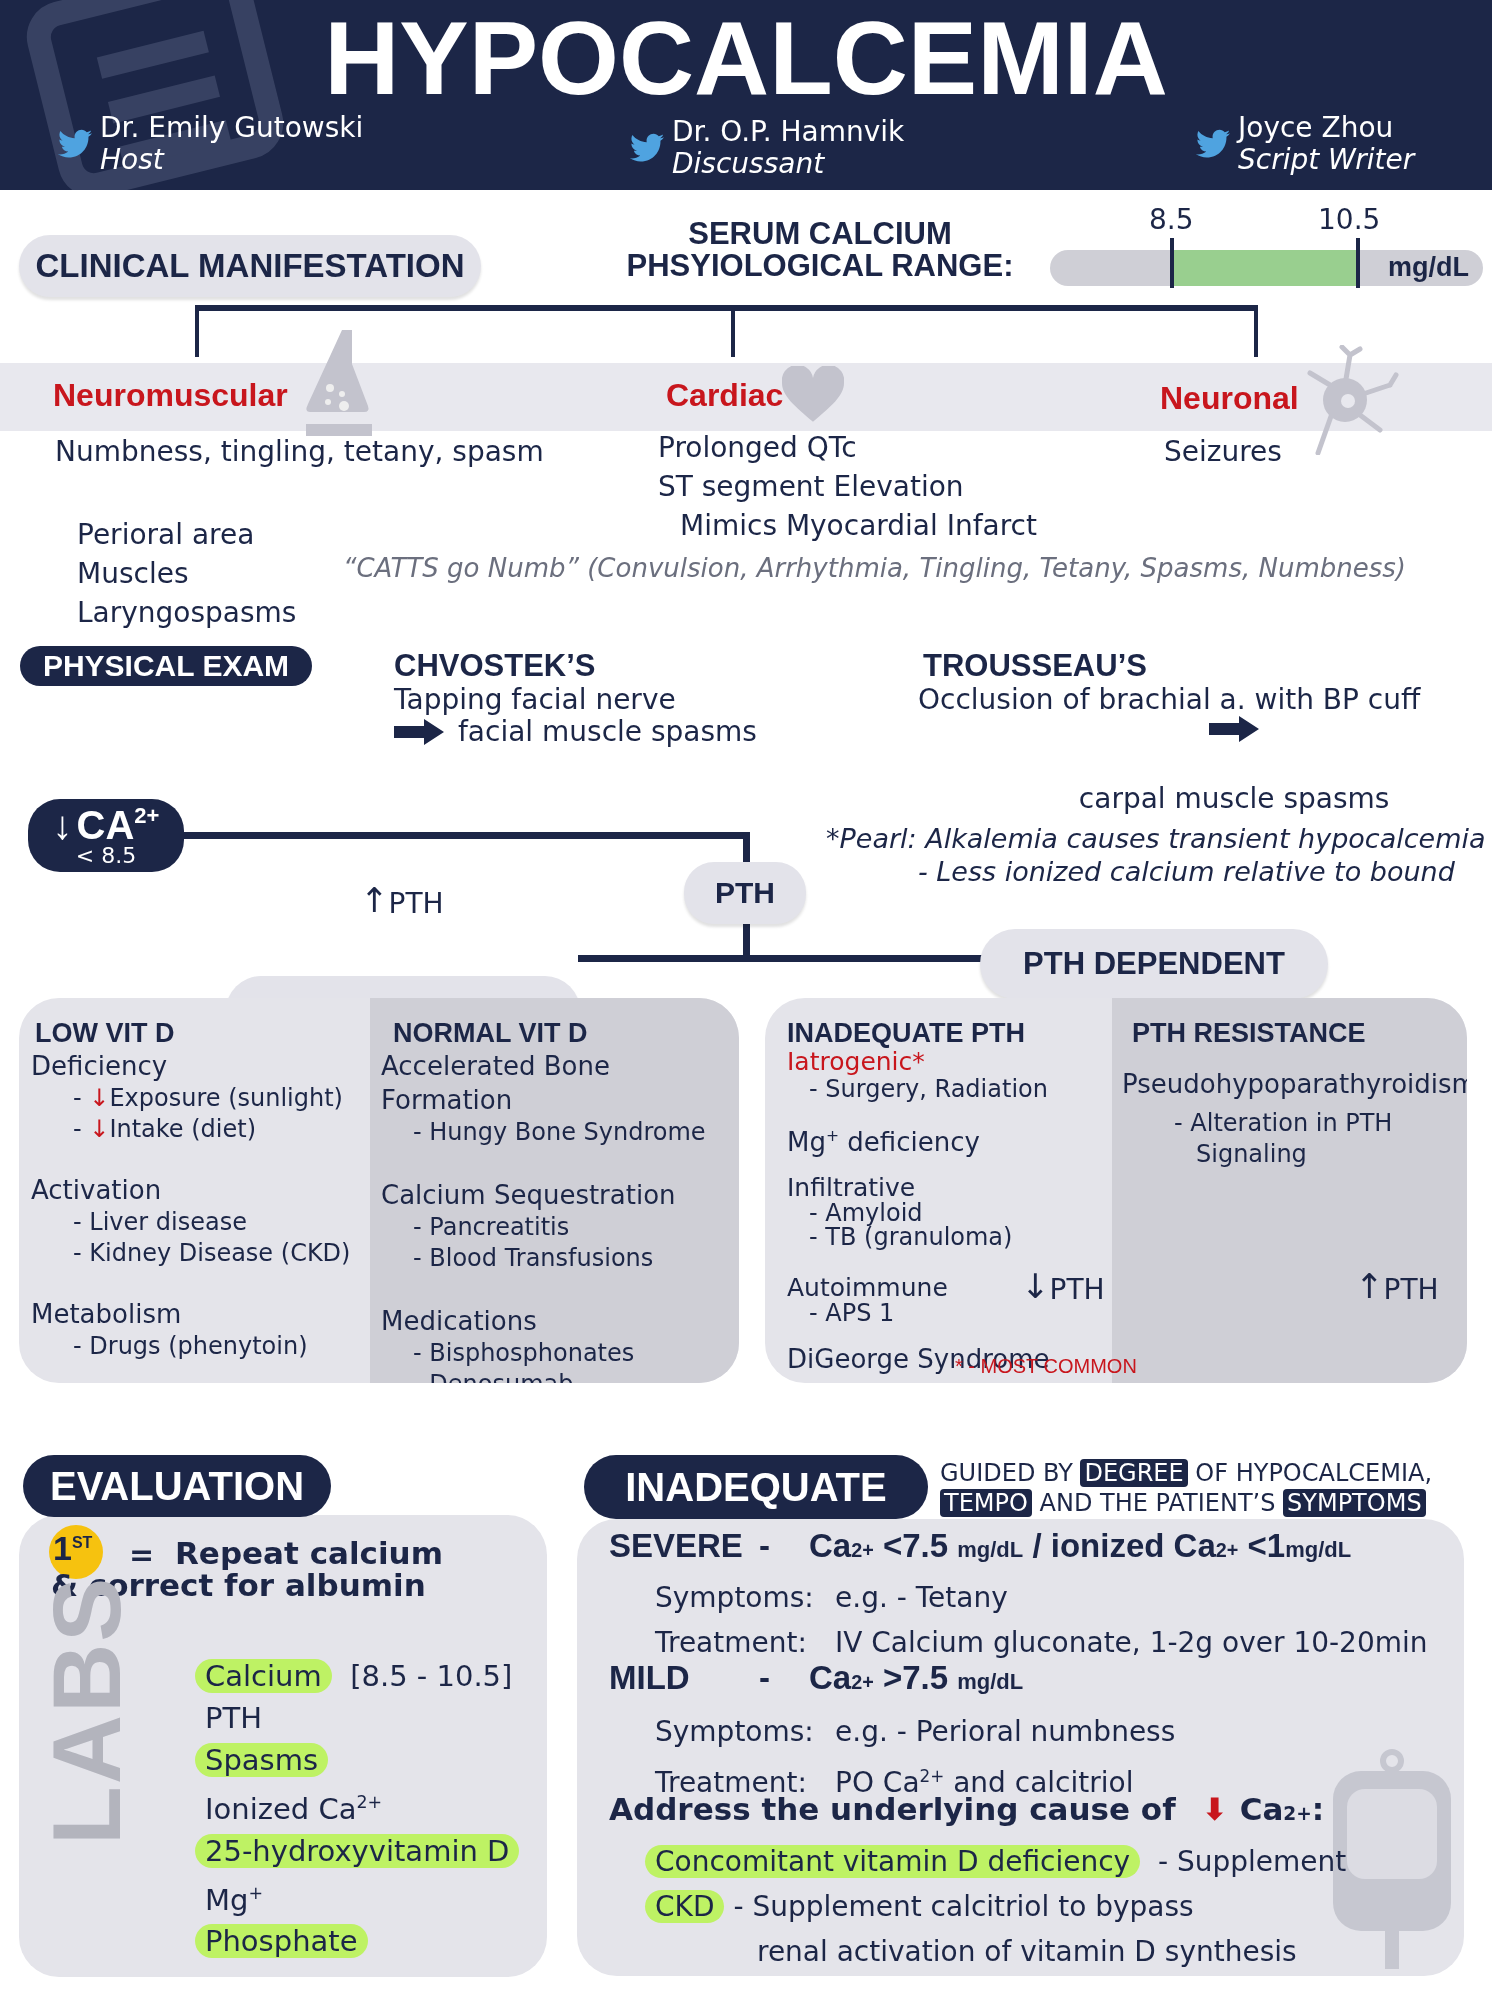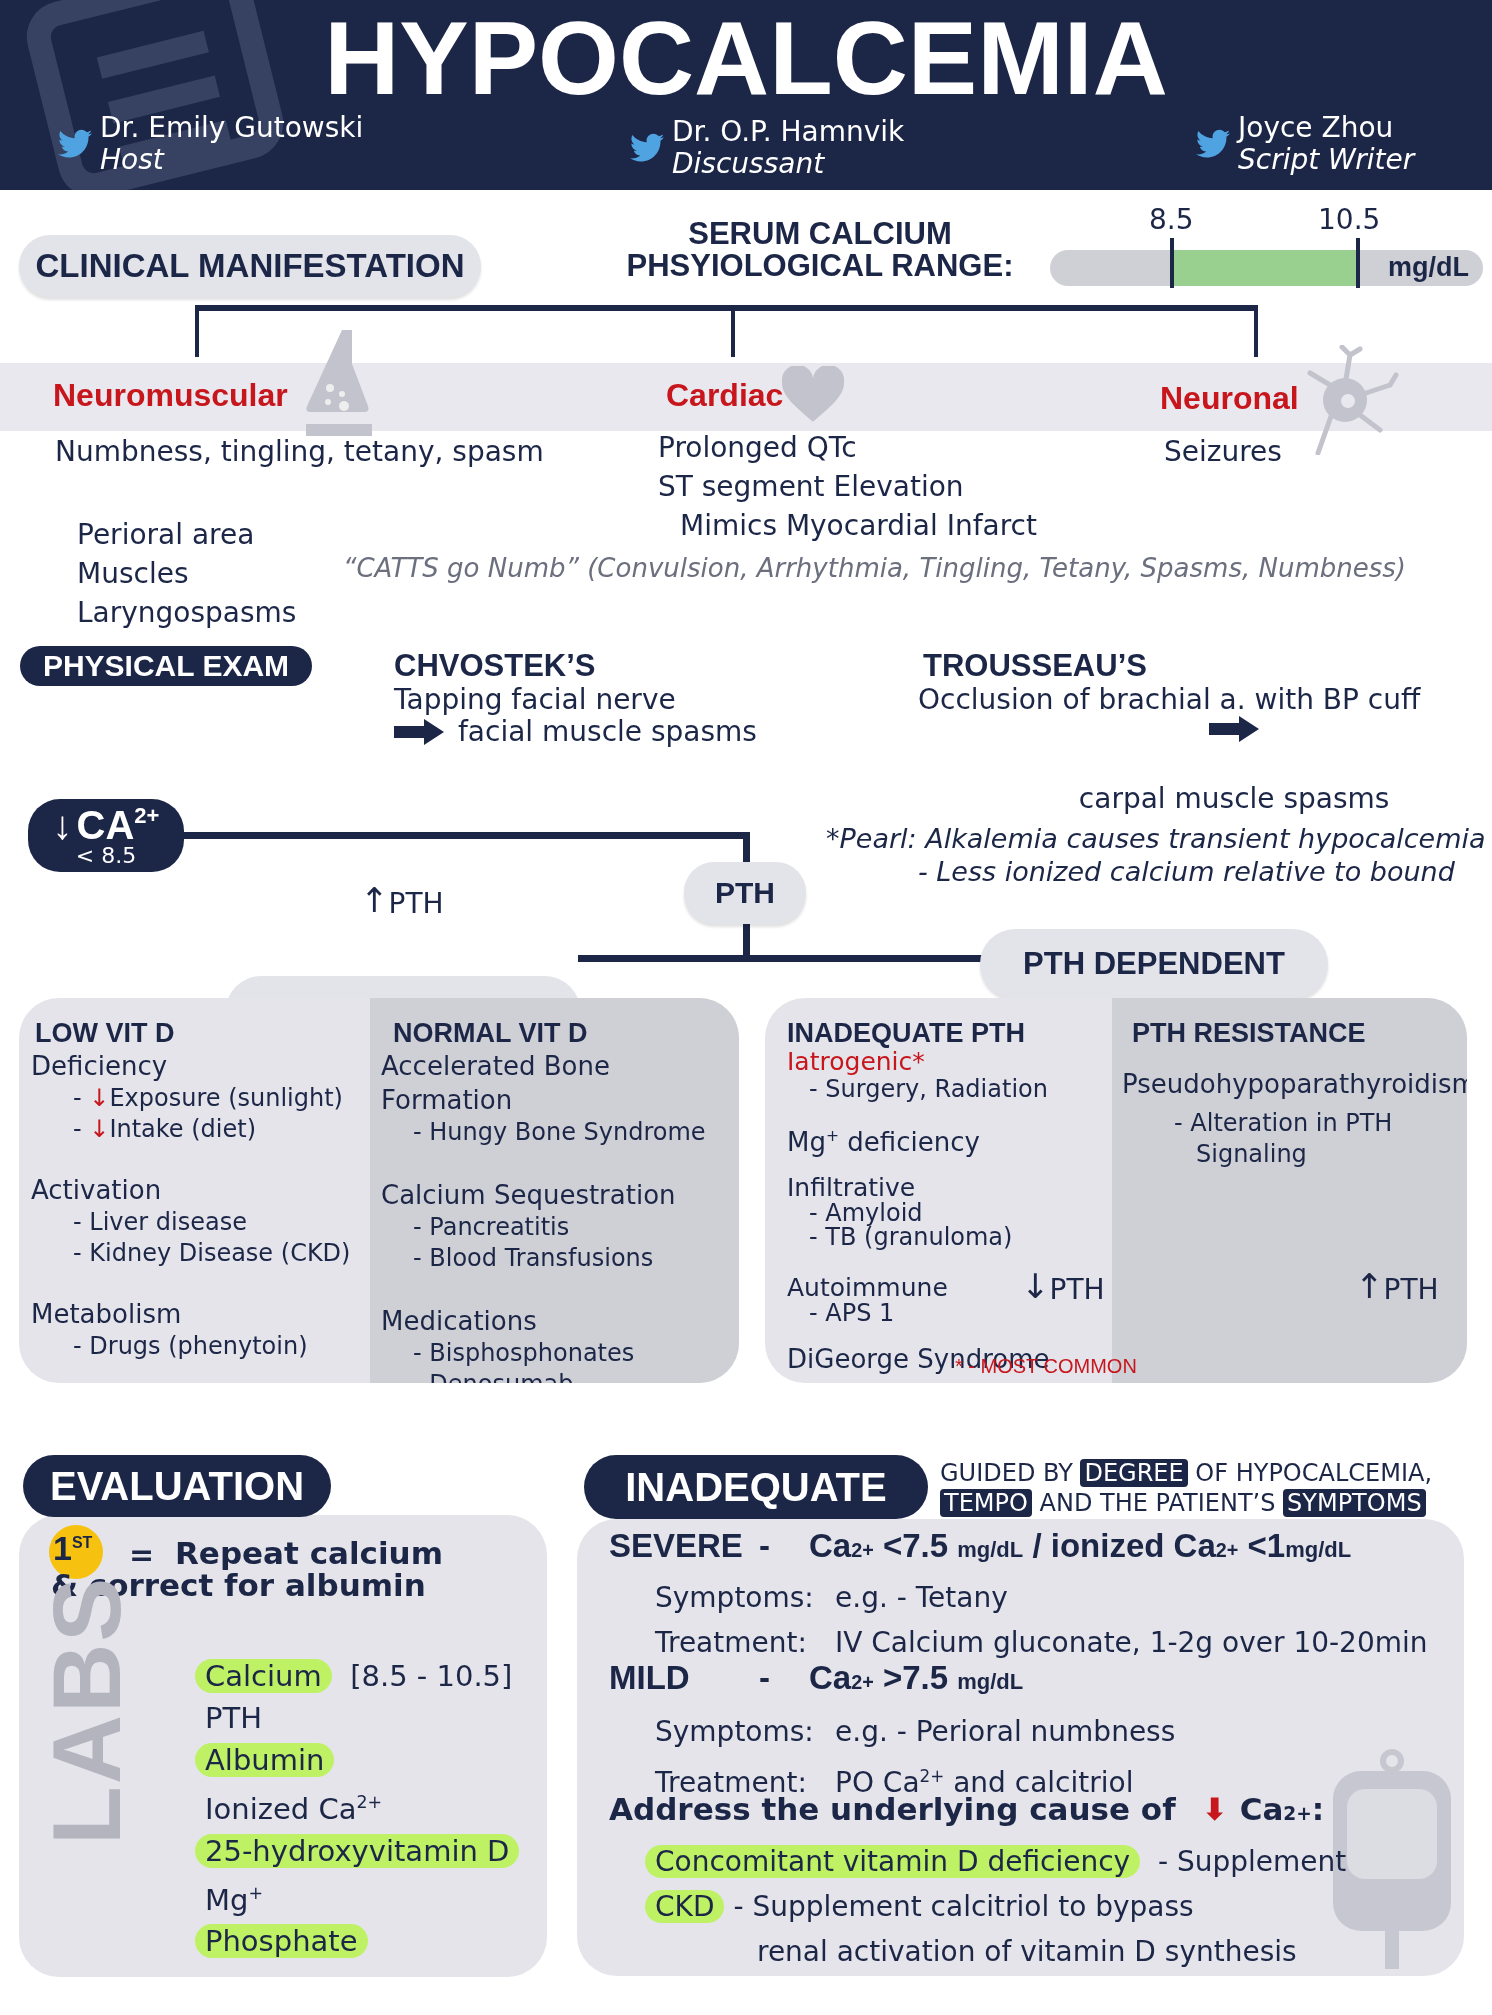--- a/index.html
+++ b/index.html
@@ -270,21 +270,21 @@
   <div class="abs cond bold" style="left:34px; top:14px; font-size:34px; color:#1c2647;"><span>1</span><sup style="font-size:16px;">ST</sup></div>
   <div class="abs bold" style="left:110px; top:22px; font-size:30px; font-family:'DejaVu Sans',sans-serif;">=</div>
   <div class="abs bold" style="left:156px; top:20px; font-size:31px; font-family:'DejaVu Sans',sans-serif;">Repeat calcium</div>
   <div class="abs bold" style="left:32px; top:52px; font-size:31px; font-family:'DejaVu Sans',sans-serif;">&amp; correct for albumin</div>
 
   <div class="abs cond bold" style="left:20px; top:330px; width:260px; font-size:96px; color:#b3b4bd; transform:rotate(-90deg); transform-origin:left top; letter-spacing:2px; line-height:96px;">LABS</div>
 
   <div class="abs" style="left:186px; top:140px; font-size:29px; line-height:42px;">
     <div><span class="lab-hl">Calcium</span>&nbsp;&nbsp;<span>[8.5 - 10.5]</span></div>
     <div>PTH</div>
-    <div><span class="lab-hl">Albumin</span></div>
+    <div><span class="lab-hl">Spasms</span></div>
     <div><span>Ionized Ca</span><sup>2+</sup></div>
     <div><span class="lab-hl">25-hydroxyvitamin D</span></div>
     <div><span>Mg</span><sup>+</sup></div>
     <div><span class="lab-hl">Phosphate</span></div>
   </div>
 </div>
 <div class="abs pill-dark" style="left:23px; top:1455px; width:308px; height:62px; font-size:40px; border-radius:34px;">EVALUATION</div>
 
 <div class="abs box" style="left:577px; top:1519px; width:887px; height:457px;">
 

